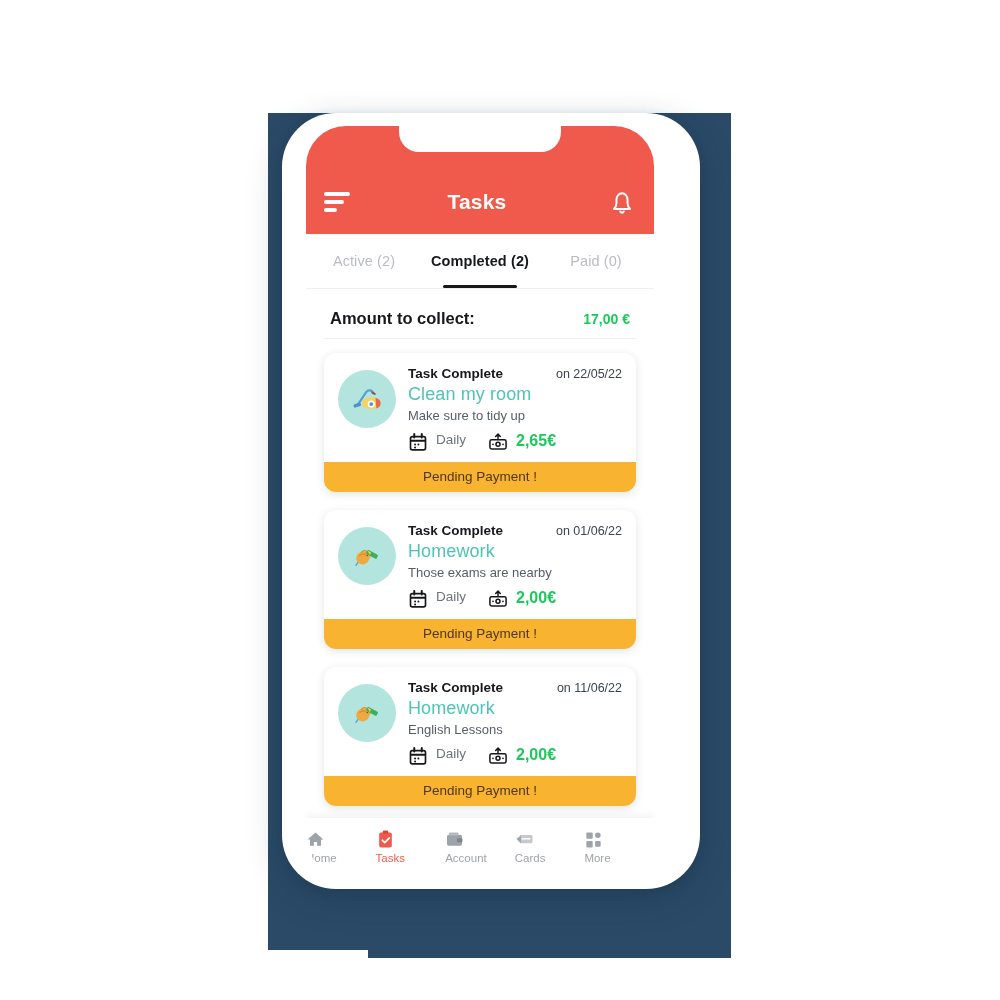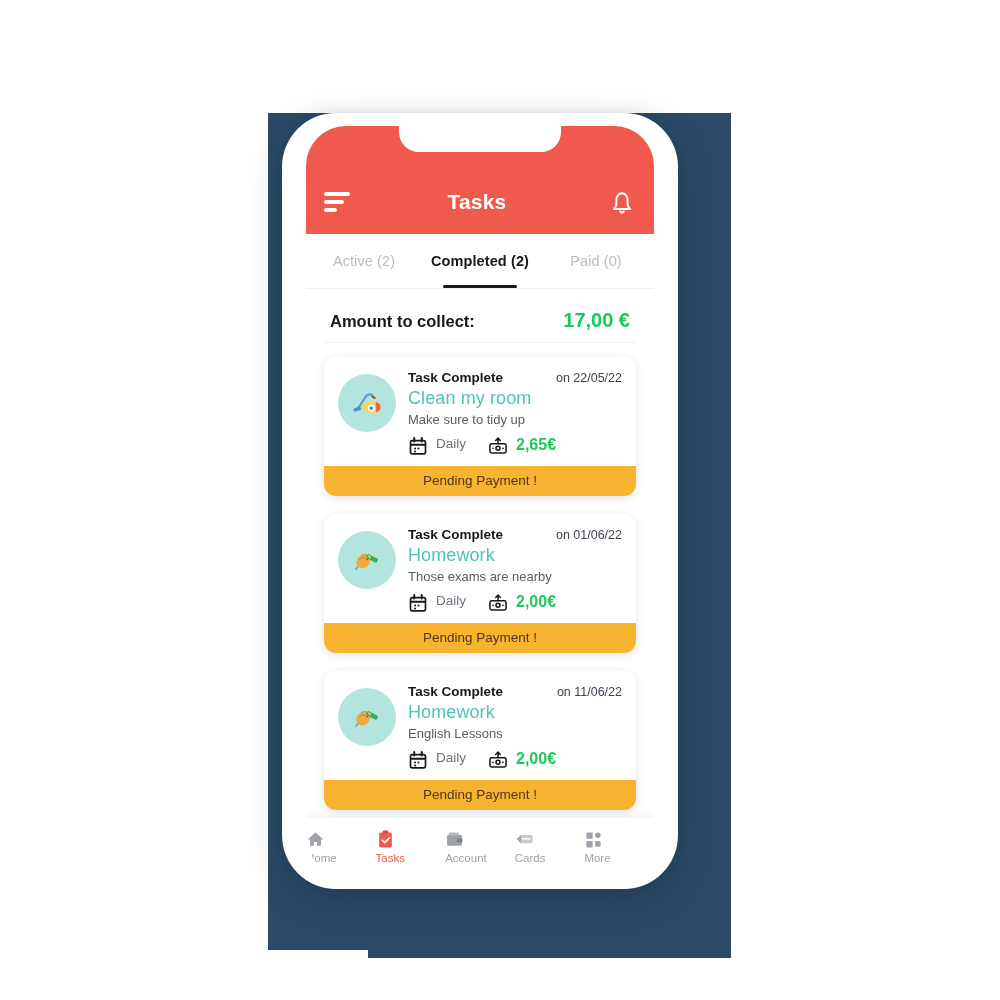--- a/index.html
+++ b/index.html
@@ -41,20 +41,21 @@
   .phone {
     position: absolute;
     left: 282px;
     top: 113px;
     width: 396px;
     height: 776px;
     background: #ffffff;
     border-radius: 54px;
     box-shadow: 0 10px 34px rgba(20,40,60,0.26),
                 0 2px 10px rgba(20,40,60,0.14);
+    padding-left: 22px;
   }
 
   .screen {
     position: absolute;
     left: 24px;
     top: 13px;
     width: 348px;
     height: 750px;
     background: #ffffff;
     border-radius: 40px;
@@ -175,21 +176,21 @@
     justify-content: space-between;
     padding: 20px 6px 10px 6px;
     border-bottom: 1.5px solid #eceff3;
   }
   .amount-label {
     font-size: 16.5px;
     font-weight: bold;
     color: #16181c;
   }
   .amount-value {
-    font-size: 20px;
+    font-size: 14px;
     font-weight: bold;
     color: #1bc95b;
   }
 
   
   .card-list { padding-top: 14px; }
 
   .card {
     background: #ffffff;
     border-radius: 12px;

